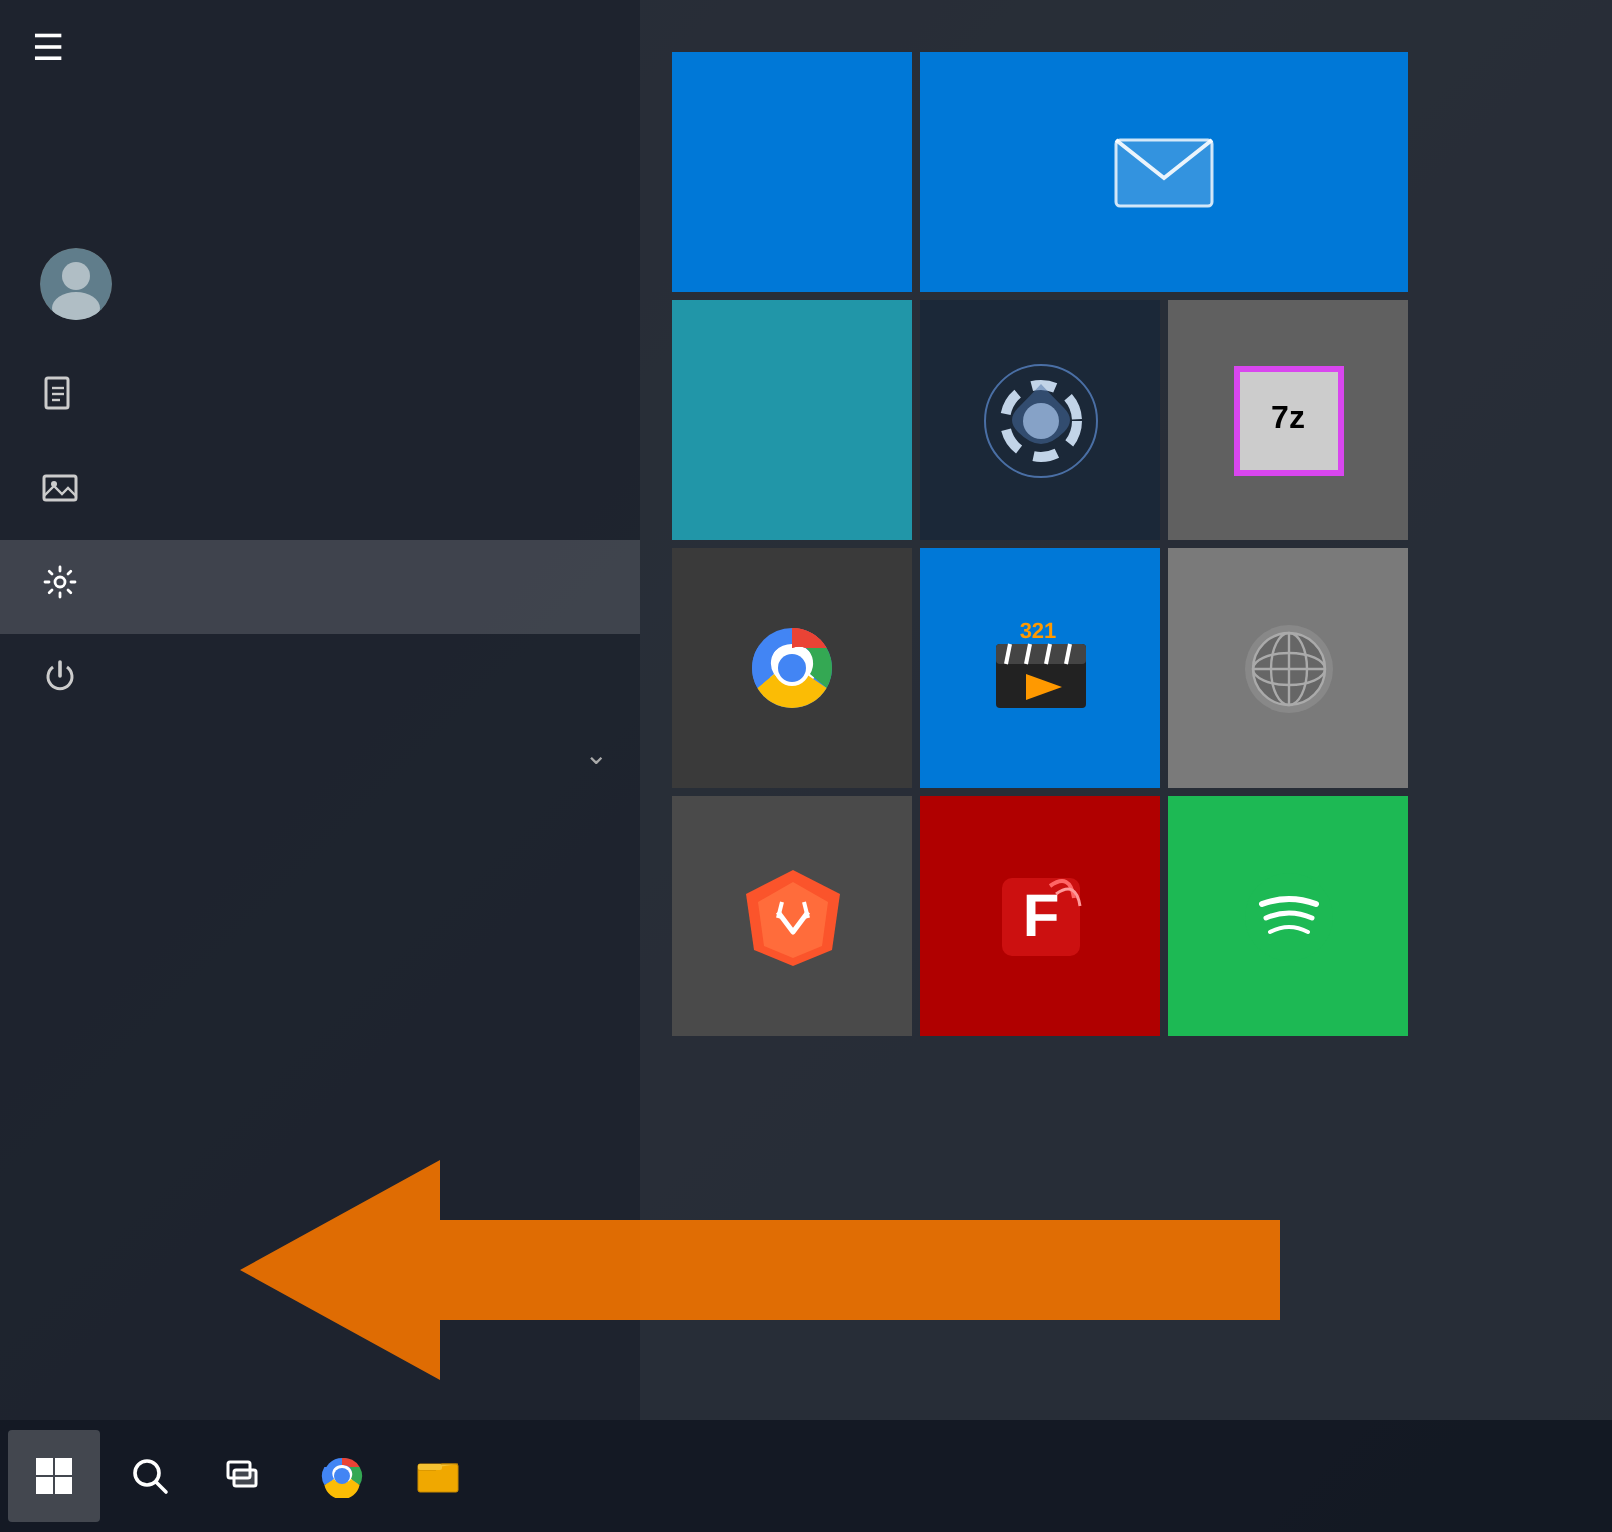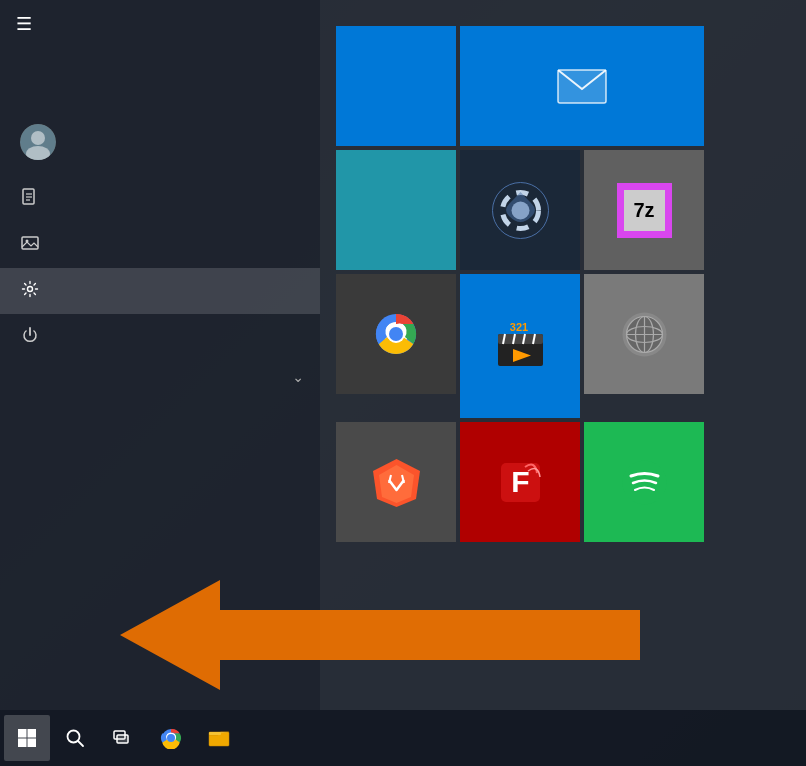--- a/index.html
+++ b/index.html
@@ -204,21 +204,21 @@
       height: 120px;
       background: #4a4a4a;
       display: flex;
       align-items: center;
       justify-content: center;
     }
 
     
     .tile-mpc {
       width: 120px;
-      height: 144px;
+      height: 120px;
       background: #0078d7;
       display: flex;
       align-items: center;
       justify-content: center;
     }
 
     
     .tile-scite {
       width: 120px;
       height: 120px;
@@ -299,26 +299,26 @@
     }
 
     .chrome-svg {
       width: 60px;
       height: 60px;
     }
 
     .seven-zip-box {
       width: 55px;
       height: 55px;
-      border: 7px solid #d946ef;
+      border: 3px solid #d946ef;
       display: flex;
       align-items: center;
       justify-content: center;
       background: #ccc;
-      font-size: 20px;
+      font-size: 16px;
       font-weight: bold;
       color: #000;
     }
 
     
     .tile-row {
       display: flex;
       gap: 4px;
       margin-bottom: 4px;
       width: 100%;

